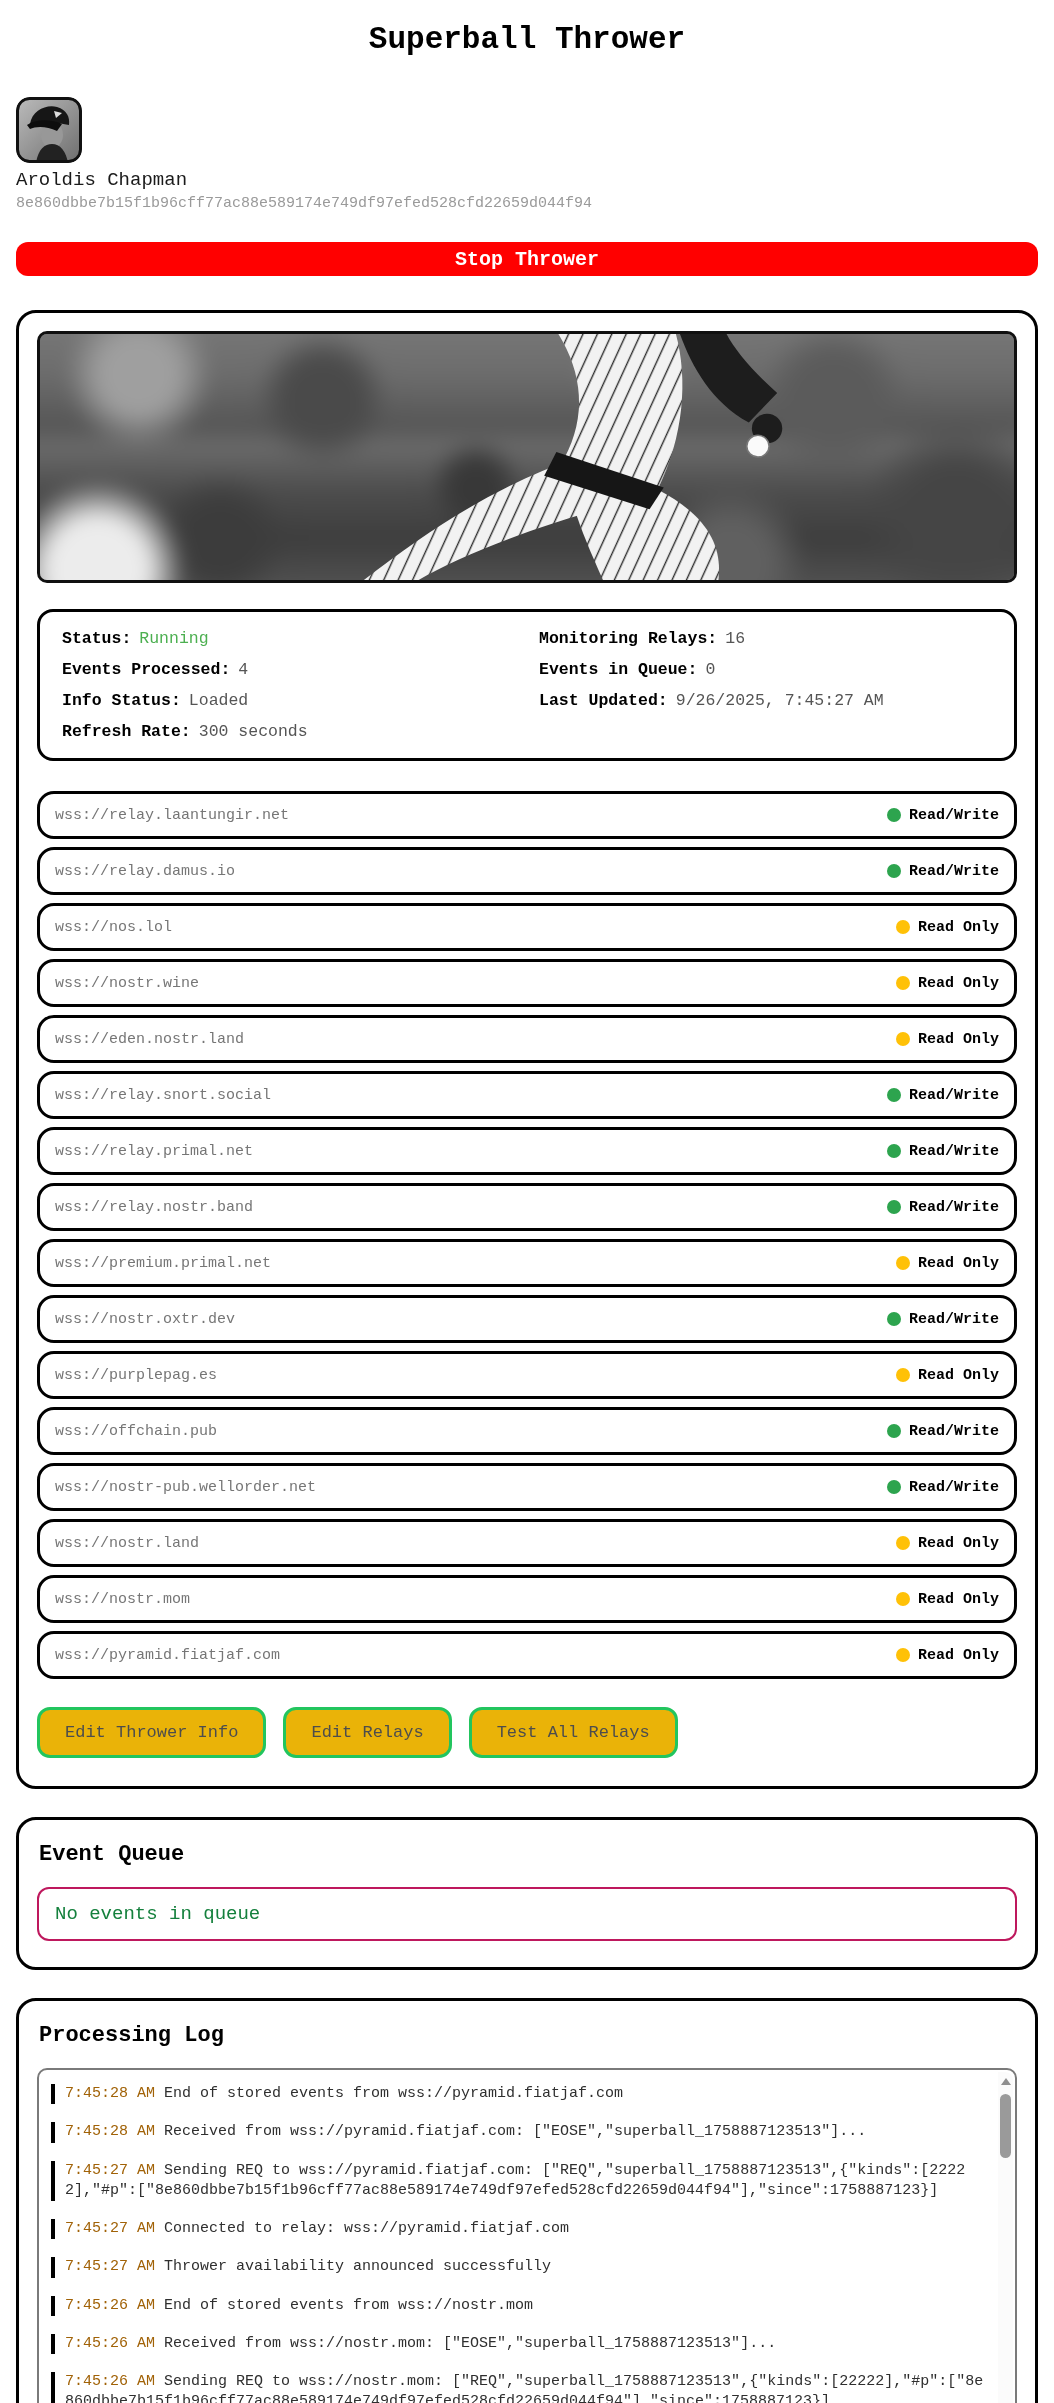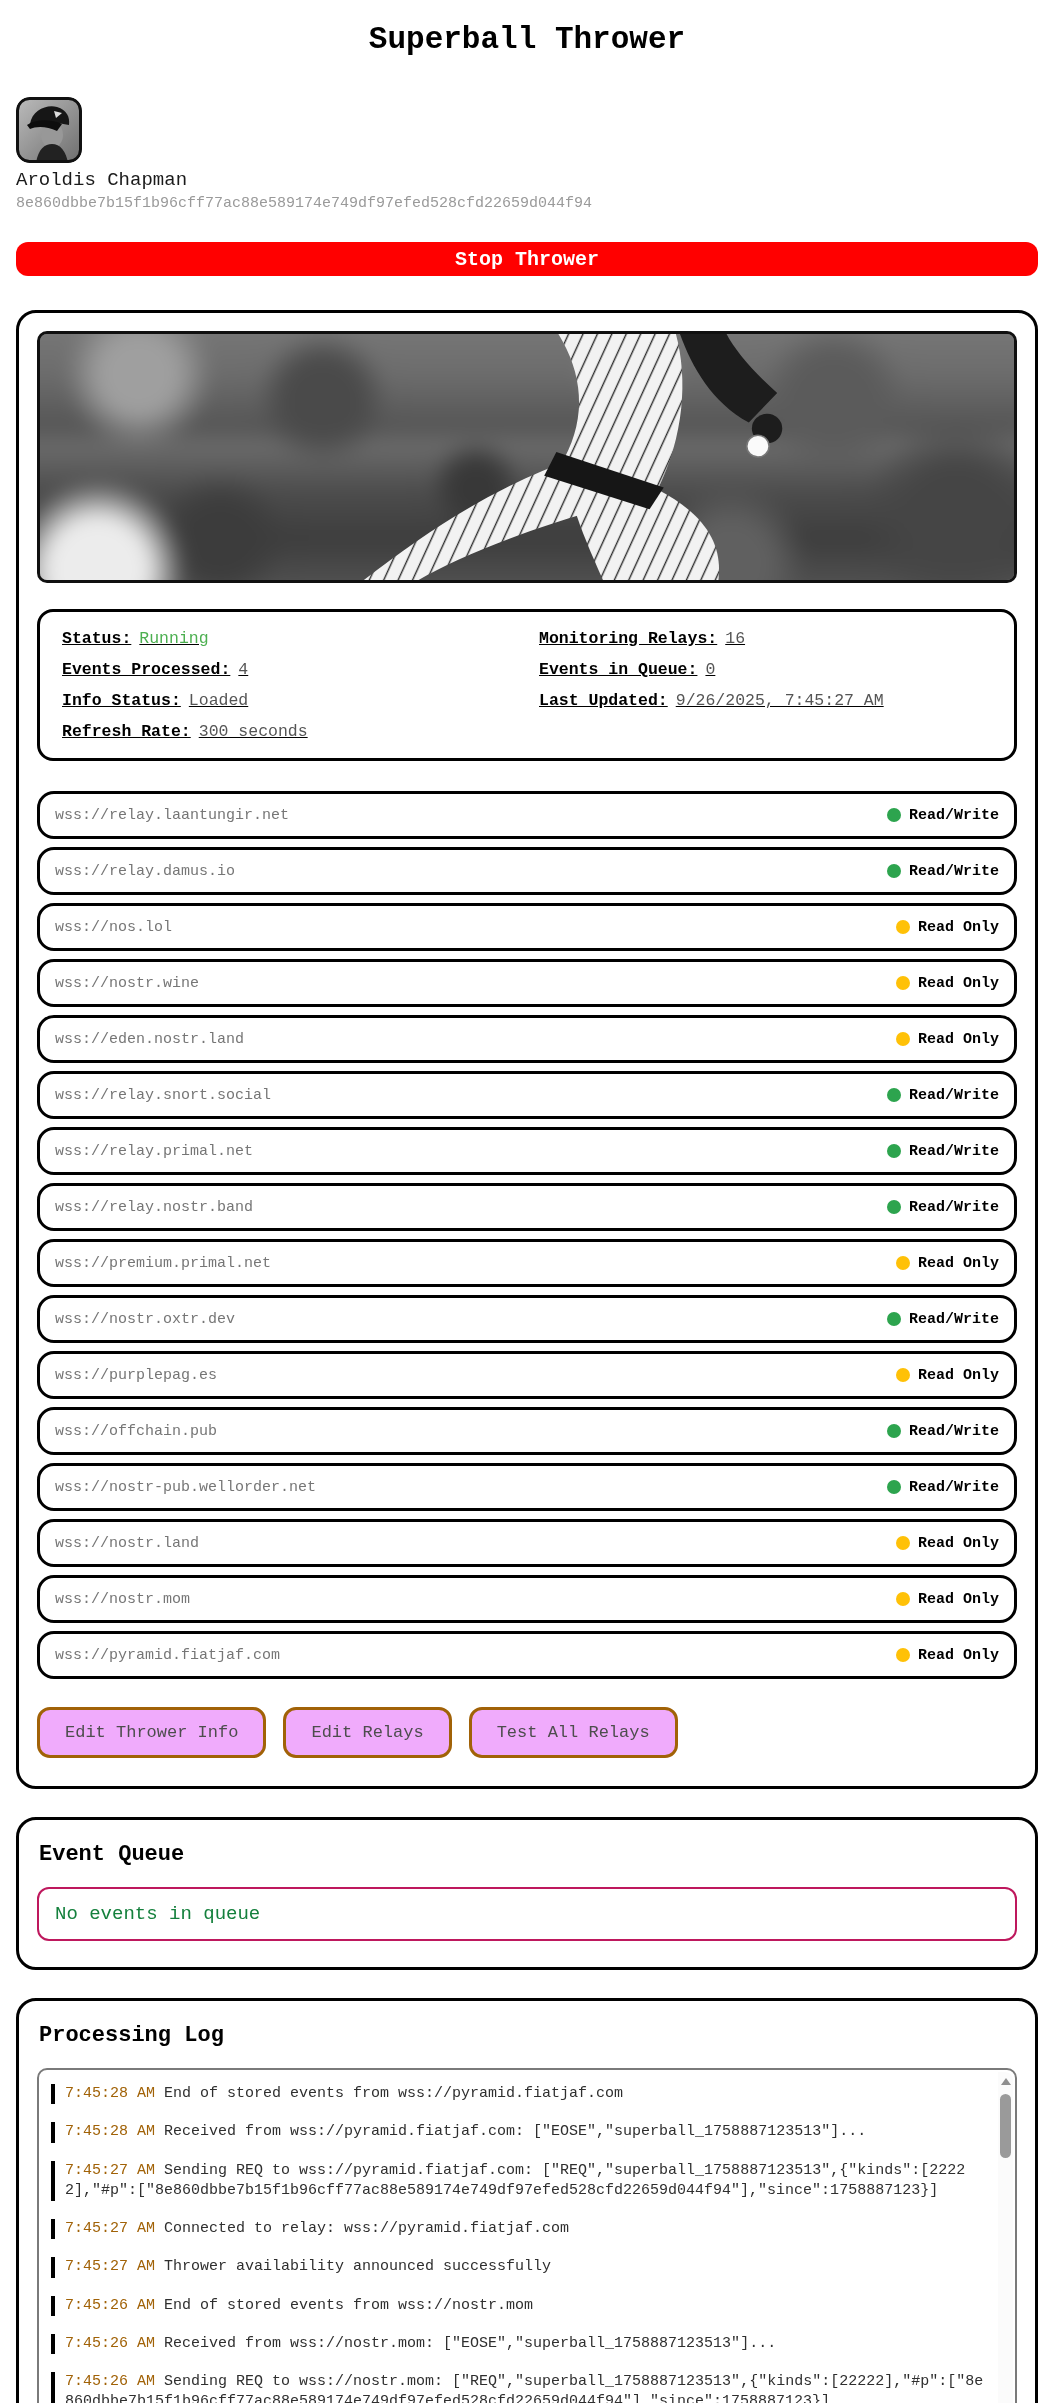--- a/index.html
+++ b/index.html
@@ -57,42 +57,42 @@
       linear-gradient(180deg,#7a7a7a 0%,#6c6c6c 22%,#555 40%,#6b6b6b 46%,#4c4c4c 62%,#3d3d3d 78%,#585858 100%);
   }
   .hero-player { position:absolute; left:26%; top:0; width:52%; height:100%; }
 
   
   .status-box {
     border:3px solid #000; border-radius:16px;
     padding:17px 22px; display:grid; grid-template-columns:1fr 1fr; column-gap:24px;
     margin-bottom:30px;
   }
-  .status-col { display:flex; flex-direction:column; gap:12px;text-decoration:underline; }
+  .status-col { display:flex; flex-direction:column; gap:12px; }
   .status-row { font-size:16.5px; white-space:nowrap; }
   .status-label { font-weight:bold; color:#000; margin-right:8px; }
   .status-value { color:#555; }
   .status-value.running { color:#4CAF50; }
 
   
   .relay-list { display:flex; flex-direction:column; gap:8px; margin-bottom:28px; }
   .relay-row {
     display:flex; align-items:center; justify-content:space-between;
     border:3px solid #000; border-radius:17px; height:48px; padding:0 15px;
   }
   .relay-url { color:#767676; font-size:15px; }
   .relay-badge { display:flex; align-items:center; gap:8px; font-size:15px; font-weight:bold; color:#000; }
   .dot { width:14px; height:14px; border-radius:50%; flex:0 0 auto; }
   .dot.rw { background:#2DA44E; }
   .dot.ro { background:#FFC107; }
 
   
   .actions { display:flex; gap:17px; margin-bottom:10px; }
   .action-btn {
-    border:3px solid #a16207; border-radius:13px; background:#f0abfc; color:#4d4d4d;
+    border:3px solid #22c55e; border-radius:13px; background:#eab308; color:#4d4d4d;
     font-family:inherit; font-size:17px; padding:13px 25px; cursor:pointer;
   }
 
   
   .section-title { font-size:22px; font-weight:bold; margin:4px 0 20px 2px; }
 
   
   .queue-box {
     border:2px solid #be185d; border-radius:12px;
     padding:14px 16px; color:#15803d; font-size:19px; margin-bottom:8px;

